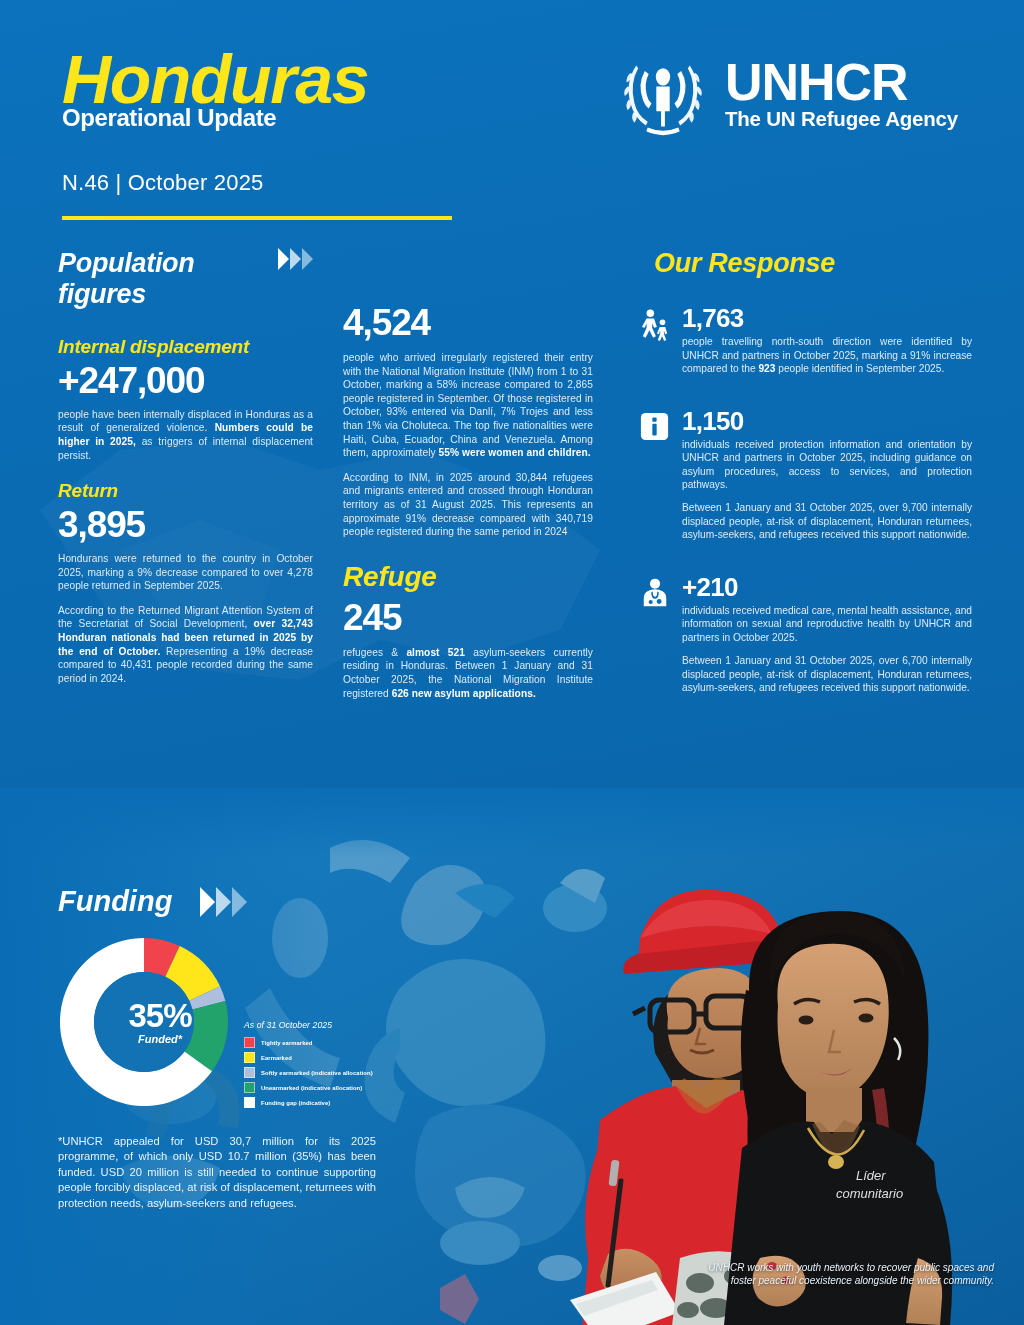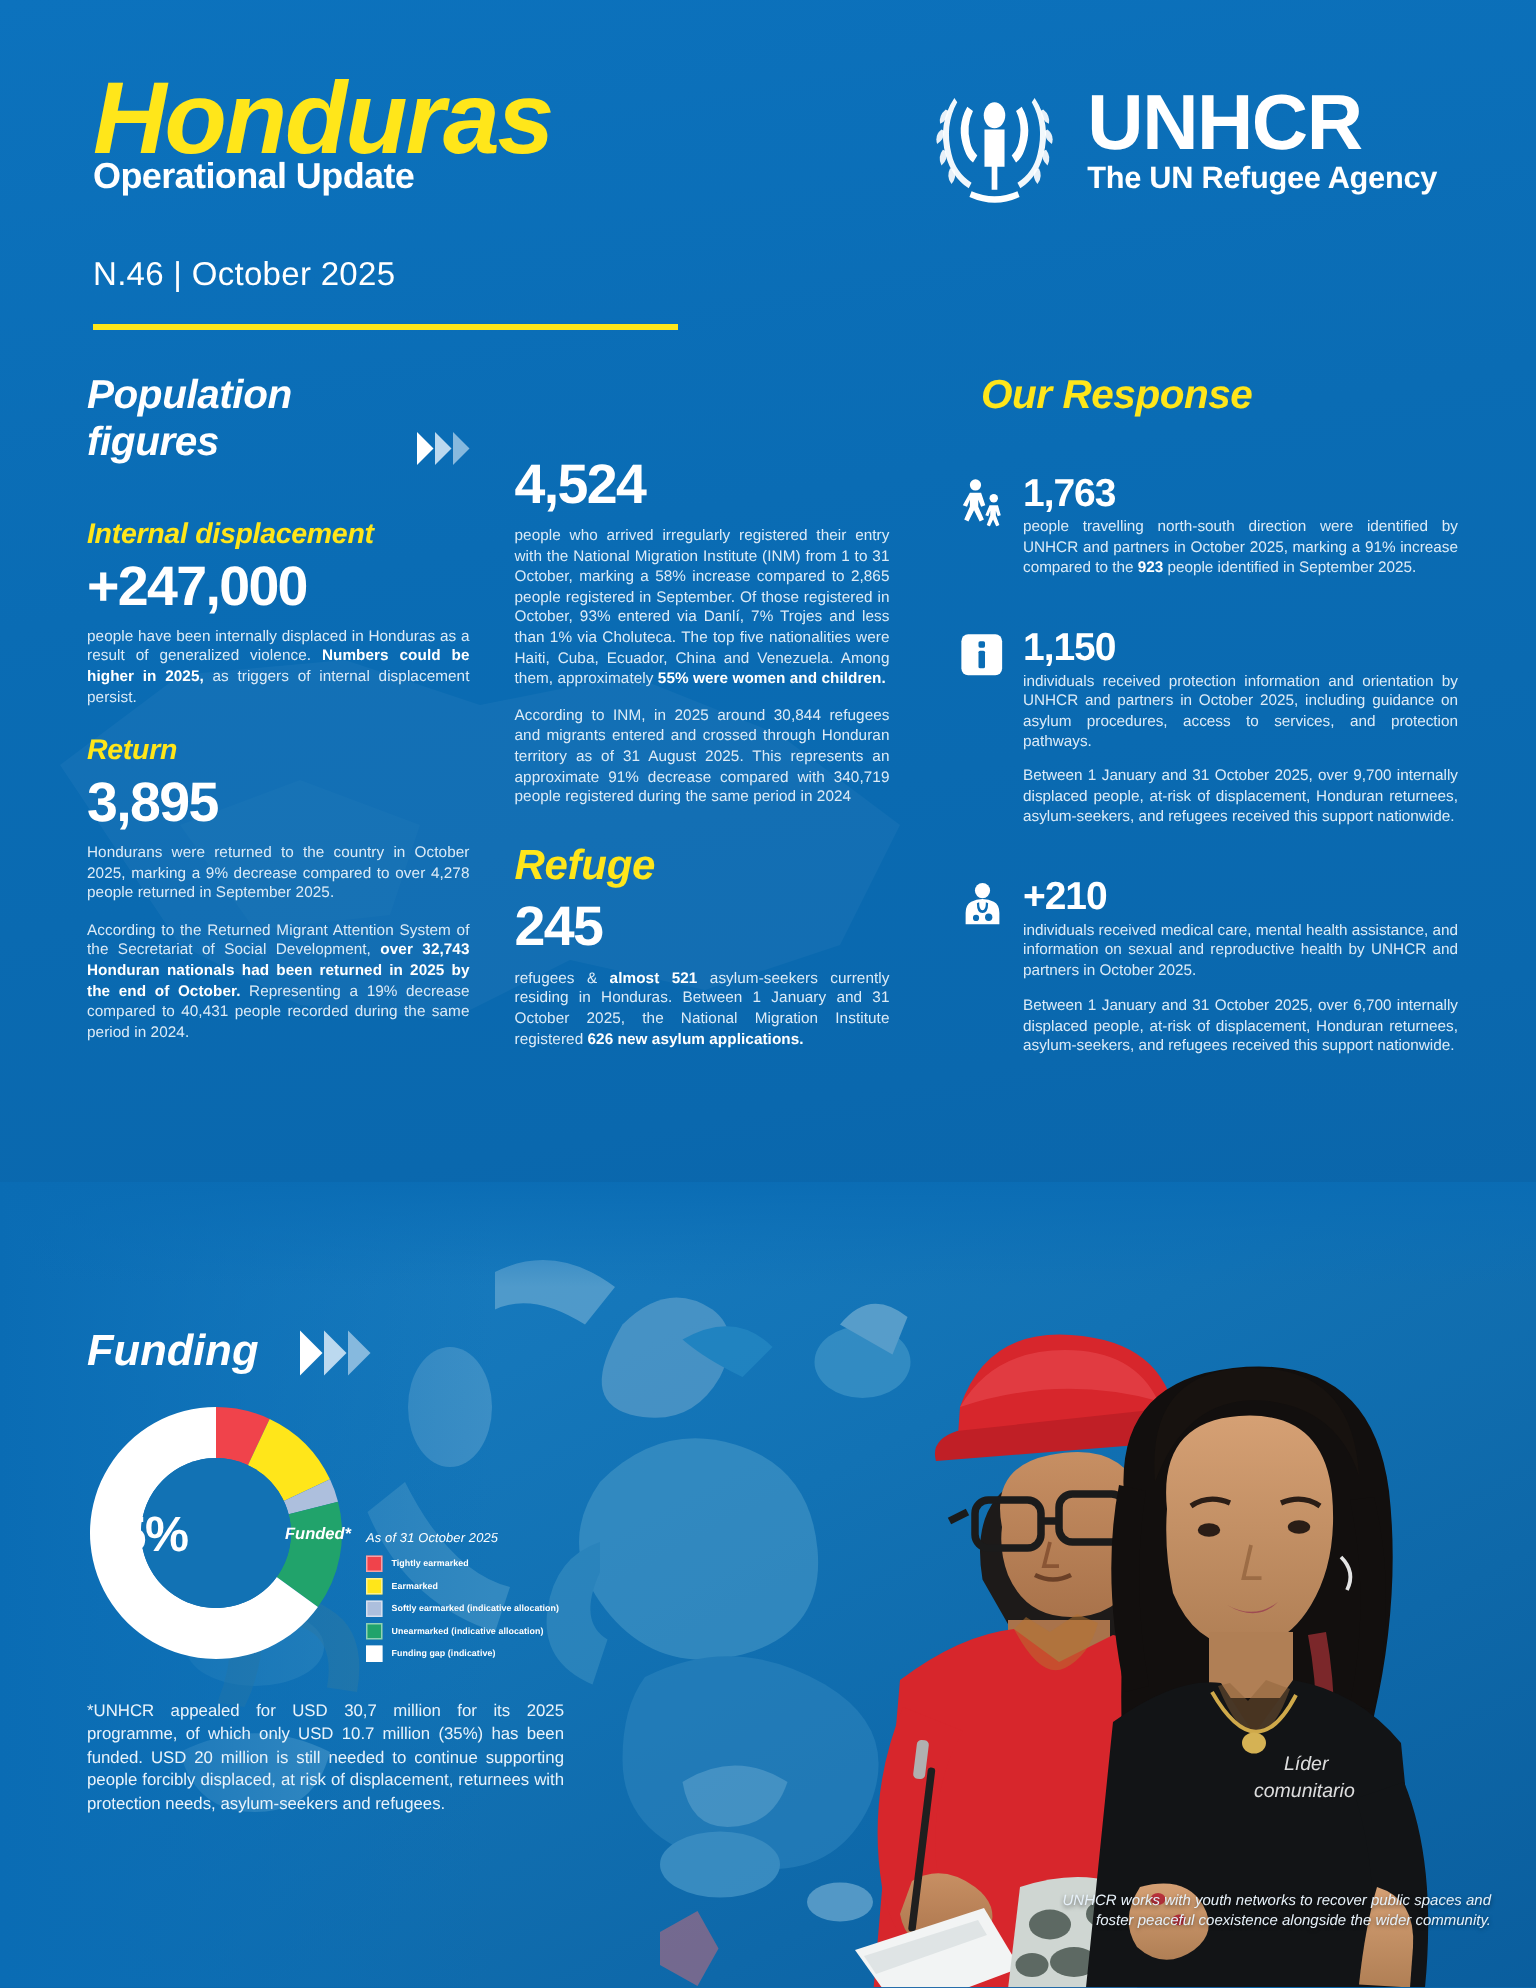--- a/index.html
+++ b/index.html
@@ -46,23 +46,23 @@
   .logo-text { color: #fff; }
   .logo-unhcr { font-size: 52px; font-weight: 800; letter-spacing: -1px; line-height: .92; }
   .logo-tag { font-size: 20.5px; font-weight: 700; letter-spacing: -.2px; }
 
   
   .col-left   { position: absolute; left: 58px;  top: 248px; width: 255px; }
   .col-mid    { position: absolute; left: 343px; top: 248px; width: 250px; }
   .col-right  { position: absolute; left: 640px; top: 248px; width: 332px; }
 
   .sec-head {
-    display: flex; align-items: flex-end; gap: 28px;
+    display: flex; align-items: flex-start; gap: 28px;
     font-size: 27px; font-weight: 800; font-style: italic; color: #fff;
-    letter-spacing: -.3px; margin-bottom: 36px;
+    letter-spacing: -.3px; margin-bottom: 26px;
   }
   .sec-head.yellow { color: #ffe61a; }
 
   .chev { display: inline-flex; align-items: center; gap: 1px; }
   .chev i {
     display: block; width: 0; height: 0;
     border-top: 11px solid transparent; border-bottom: 11px solid transparent;
     border-left: 11px solid #ffffff;
   }
   .chev i:nth-child(2) { border-left-color: #bcd9ef; }
@@ -109,22 +109,22 @@
   
   .funding { position: absolute; left: 58px; top: 885px; width: 420px; z-index: 5; }
   .funding-head {
     display: flex; gap: 28px;
     font-size: 29px; font-weight: 800; font-style: italic; color: #fff;
     margin-bottom: 18px;
   }
   .donut-row { display: flex; align-items: flex-start; gap: 14px; }
   .donut-wrap { position: relative; width: 172px; height: 172px; }
   .donut-center {
-    position: absolute; left: 4px; top: 0; width: 172px; height: 172px;
-    display: flex; flex-direction: row; align-items: center; justify-content: space-between;
+    position: absolute; left: 16px; top: 0; width: 172px; height: 172px;
+    display: flex; flex-direction: column; align-items: center; justify-content: center;
   }
   .donut-pct { font-size: 33px; font-weight: 800; color: #ffffff; letter-spacing: -1px; line-height: 1; }
   .donut-lbl { font-size: 11px; font-style: italic; font-weight: 600; color: #ffffff; margin-top: 1px; }
   .legend { padding-top: 84px; }
   .legend-date { font-size: 8.6px; font-style: italic; color: #ffffff; margin-bottom: 7px; letter-spacing: .1px; }
   .legend-item { display: flex; align-items: center; gap: 6px; margin-bottom: 4px; }
   .legend-sw { width: 11px; height: 11px; border: 1px solid rgba(255,255,255,.5); }
   .legend-txt { font-size: 5.9px; font-weight: 700; color: #ffffff; letter-spacing: .05px; }
   .funding-note {
     margin-top: 22px; width: 318px;

